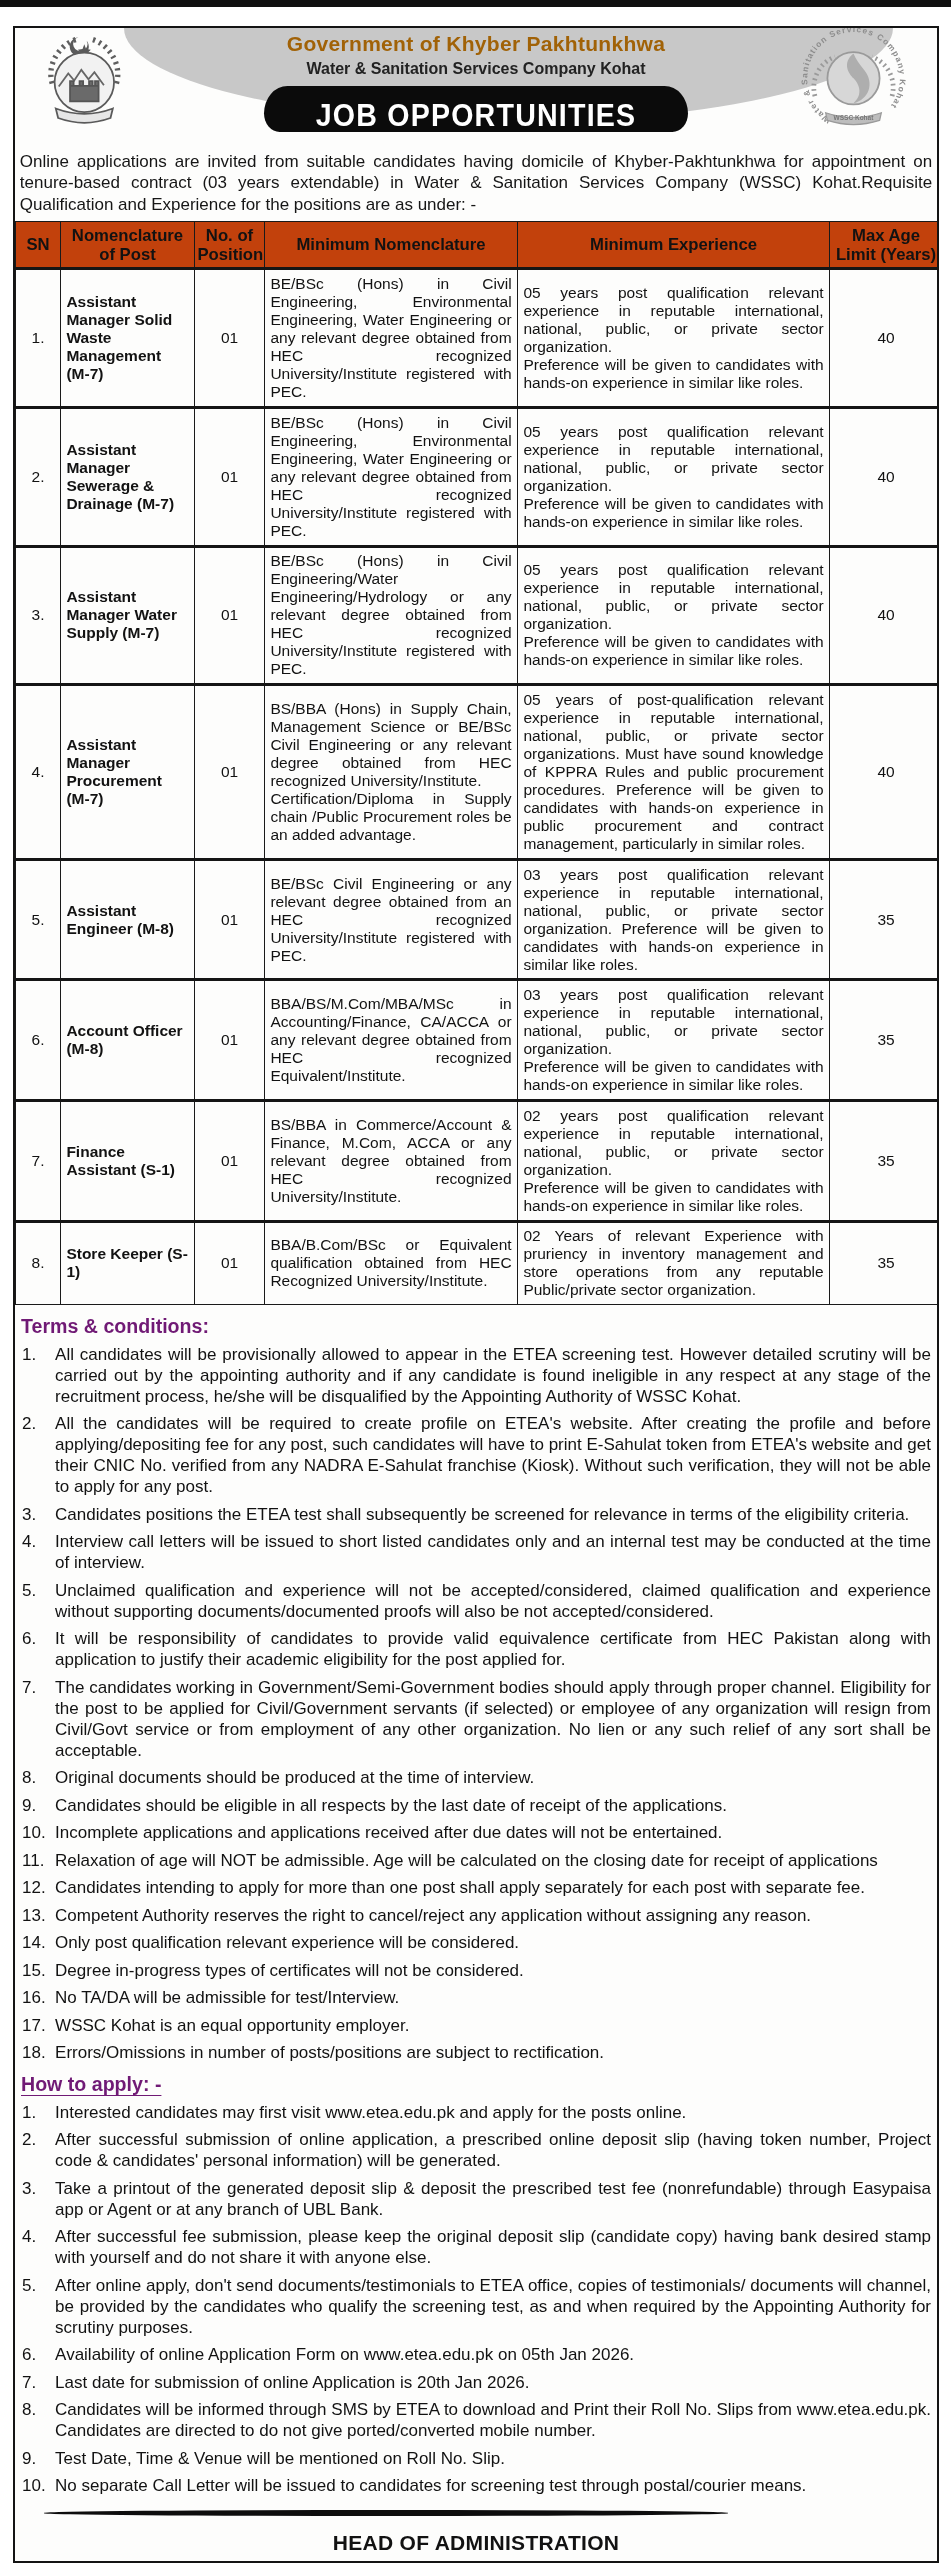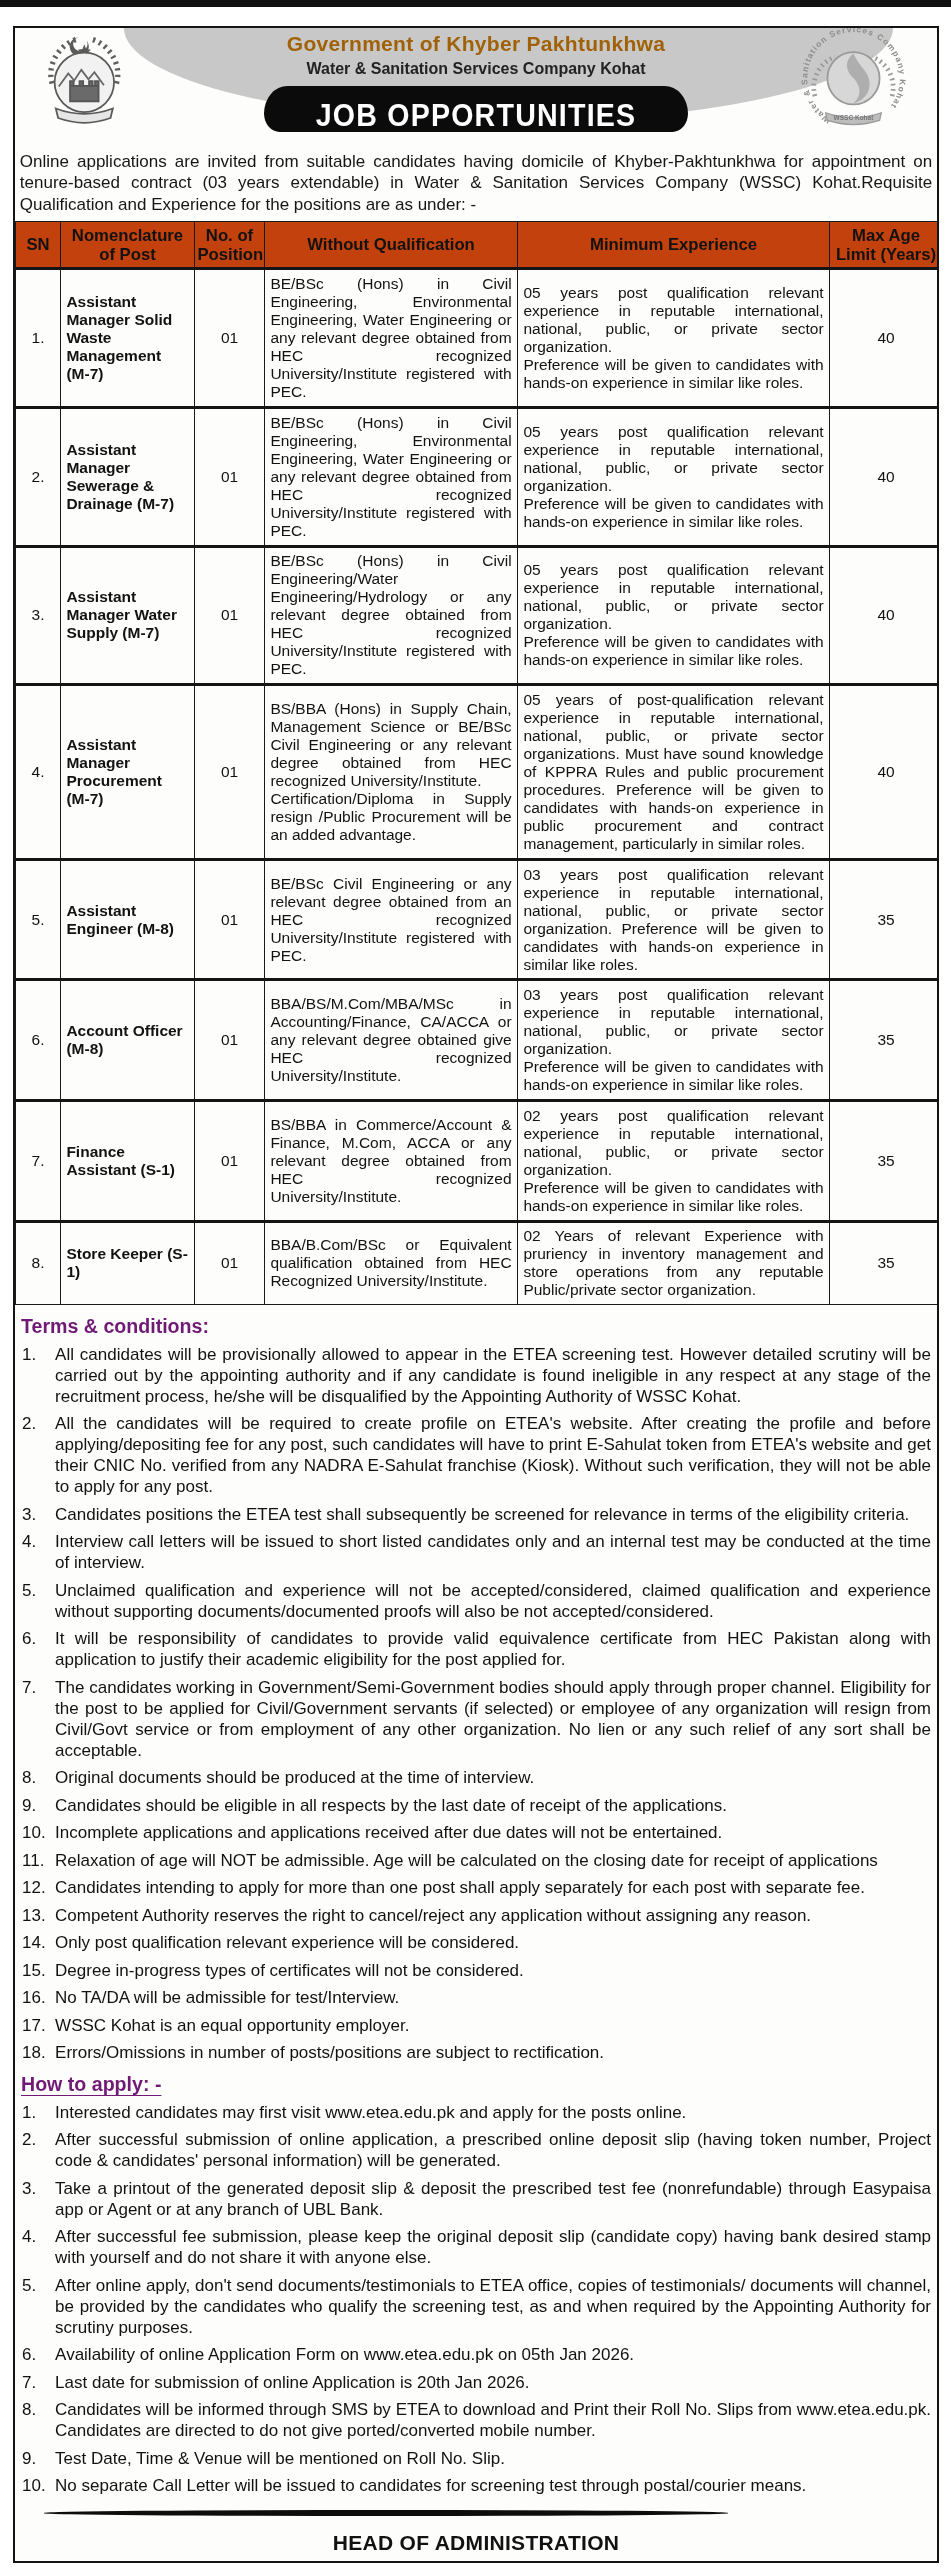--- a/index.html
+++ b/index.html
@@ -128,21 +128,21 @@
         <col class="c-no">
         <col class="c-q">
         <col class="c-e">
         <col class="c-age">
     </colgroup>
     <thead>
       <tr>
         <th>SN</th>
         <th>Nomenclature of Post</th>
         <th>No. of Position</th>
-        <th>Without Qualification</th>
+        <th>Minimum Nomenclature</th>
         <th>Minimum Experience</th>
         <th>Max Age Limit (Years)</th>
       </tr>
     </thead>
     <tbody>
       <tr>
         <td class="c">1.</td>
         <td class="post">Assistant Manager Solid Waste Management (M-7)</td>
         <td class="c">01</td>
         <td class="just">BE/BSc (Hons) in Civil Engineering, Environmental Engineering, Water Engineering or any relevant degree obtained from HEC recognized University/Institute registered with PEC.</td>
@@ -166,37 +166,37 @@
         <td class="just">BE/BSc (Hons) in Civil Engineering/Water Engineering/Hydrology or any relevant degree obtained from HEC recognized University/Institute registered with PEC.</td>
         <td class="just">05 years post qualification relevant experience in reputable international, national, public, or private sector organization.
 Preference will be given to candidates with hands-on experience in similar like roles.</td>
         <td class="c">40</td>
       </tr>
       <tr>
         <td class="c">4.</td>
         <td class="post">Assistant Manager Procurement (M-7)</td>
         <td class="c">01</td>
         <td class="just">BS/BBA (Hons) in Supply Chain, Management Science or BE/BSc Civil Engineering or any relevant degree obtained from HEC recognized University/Institute.
-Certification/Diploma in Supply resign /Public Procurement will be an added advantage.</td>
+Certification/Diploma in Supply chain /Public Procurement roles be an added advantage.</td>
         <td class="just">05 years of post-qualification relevant experience in reputable international, national, public, or private sector organizations. Must have sound knowledge of KPPRA Rules and public procurement procedures. Preference will be given to candidates with hands-on experience in public procurement and contract management, particularly in similar roles.</td>
         <td class="c">40</td>
       </tr>
       <tr>
         <td class="c">5.</td>
         <td class="post">Assistant Engineer (M-8)</td>
         <td class="c">01</td>
         <td class="just">BE/BSc Civil Engineering or any relevant degree obtained from an HEC recognized University/Institute registered with PEC.</td>
         <td class="just">03 years post qualification relevant experience in reputable international, national, public, or private sector organization. Preference will be given to candidates with hands-on experience in similar like roles.</td>
         <td class="c">35</td>
       </tr>
       <tr>
         <td class="c">6.</td>
         <td class="post">Account Officer (M-8)</td>
         <td class="c">01</td>
-        <td class="just">BBA/BS/M.Com/MBA/MSc in Accounting/Finance, CA/ACCA or any relevant degree obtained give HEC recognized University/Institute.</td>
+        <td class="just">BBA/BS/M.Com/MBA/MSc in Accounting/Finance, CA/ACCA or any relevant degree obtained from HEC recognized Equivalent/Institute.</td>
         <td class="just">03 years post qualification relevant experience in reputable international, national, public, or private sector organization.
 Preference will be given to candidates with hands-on experience in similar like roles.</td>
         <td class="c">35</td>
       </tr>
       <tr>
         <td class="c">7.</td>
         <td class="post">Finance Assistant (S-1)</td>
         <td class="c">01</td>
         <td class="just">BS/BBA in Commerce/Account &amp; Finance, M.Com, ACCA or any relevant degree obtained from HEC recognized University/Institute.</td>
         <td class="just">02 years post qualification relevant experience in reputable international, national, public, or private sector organization.

